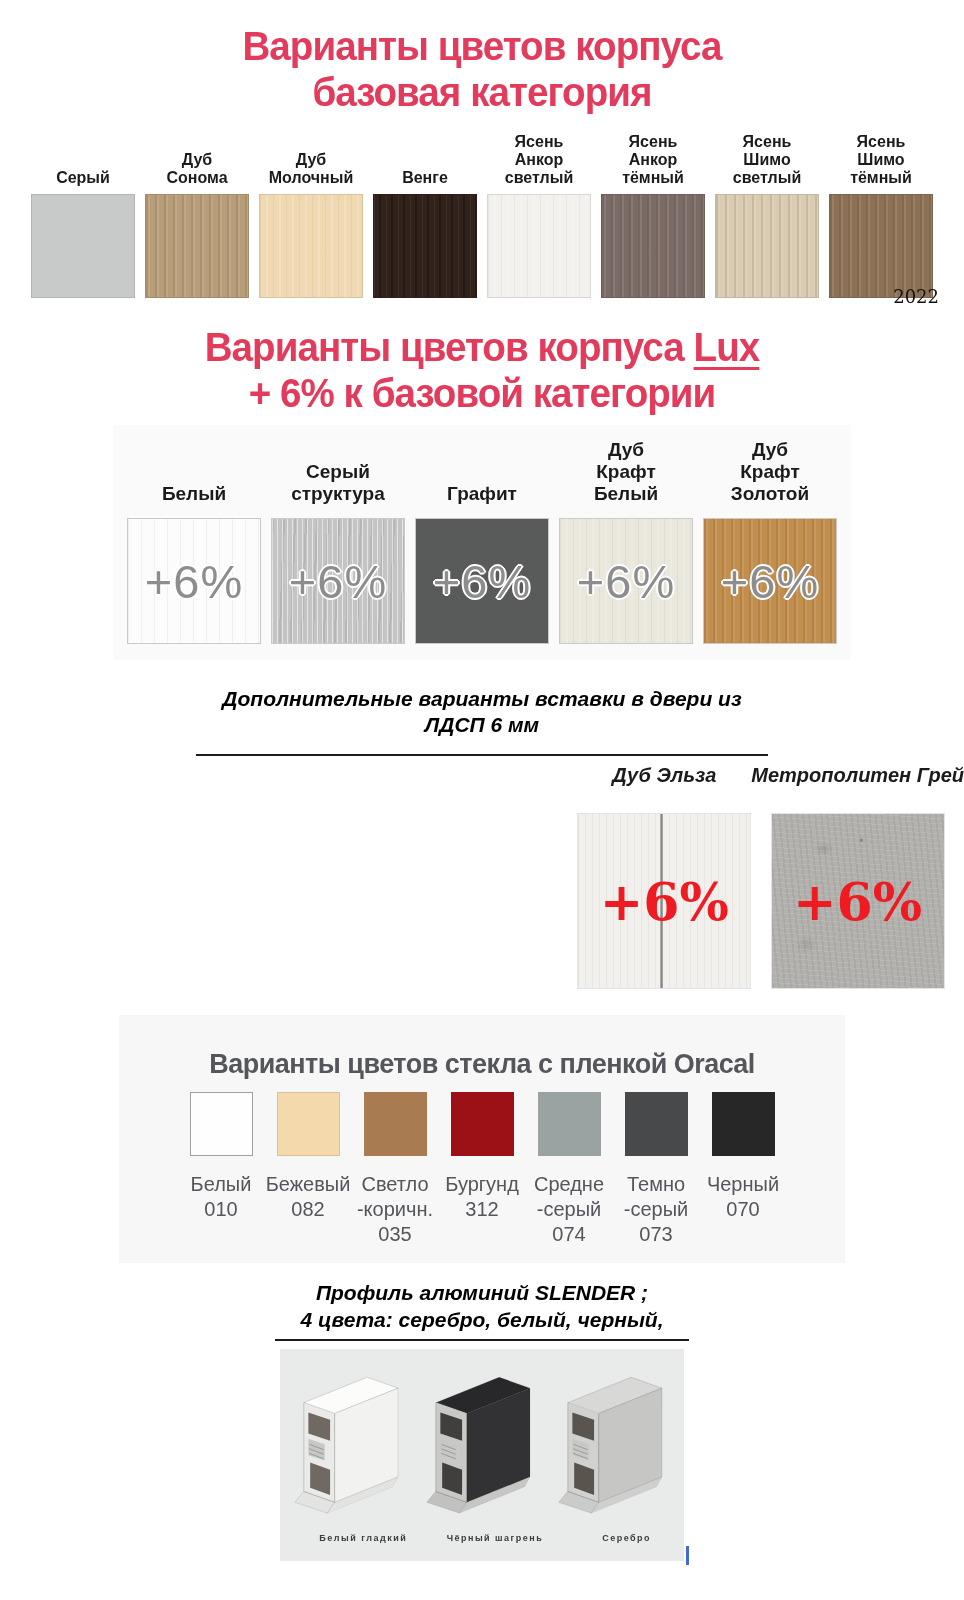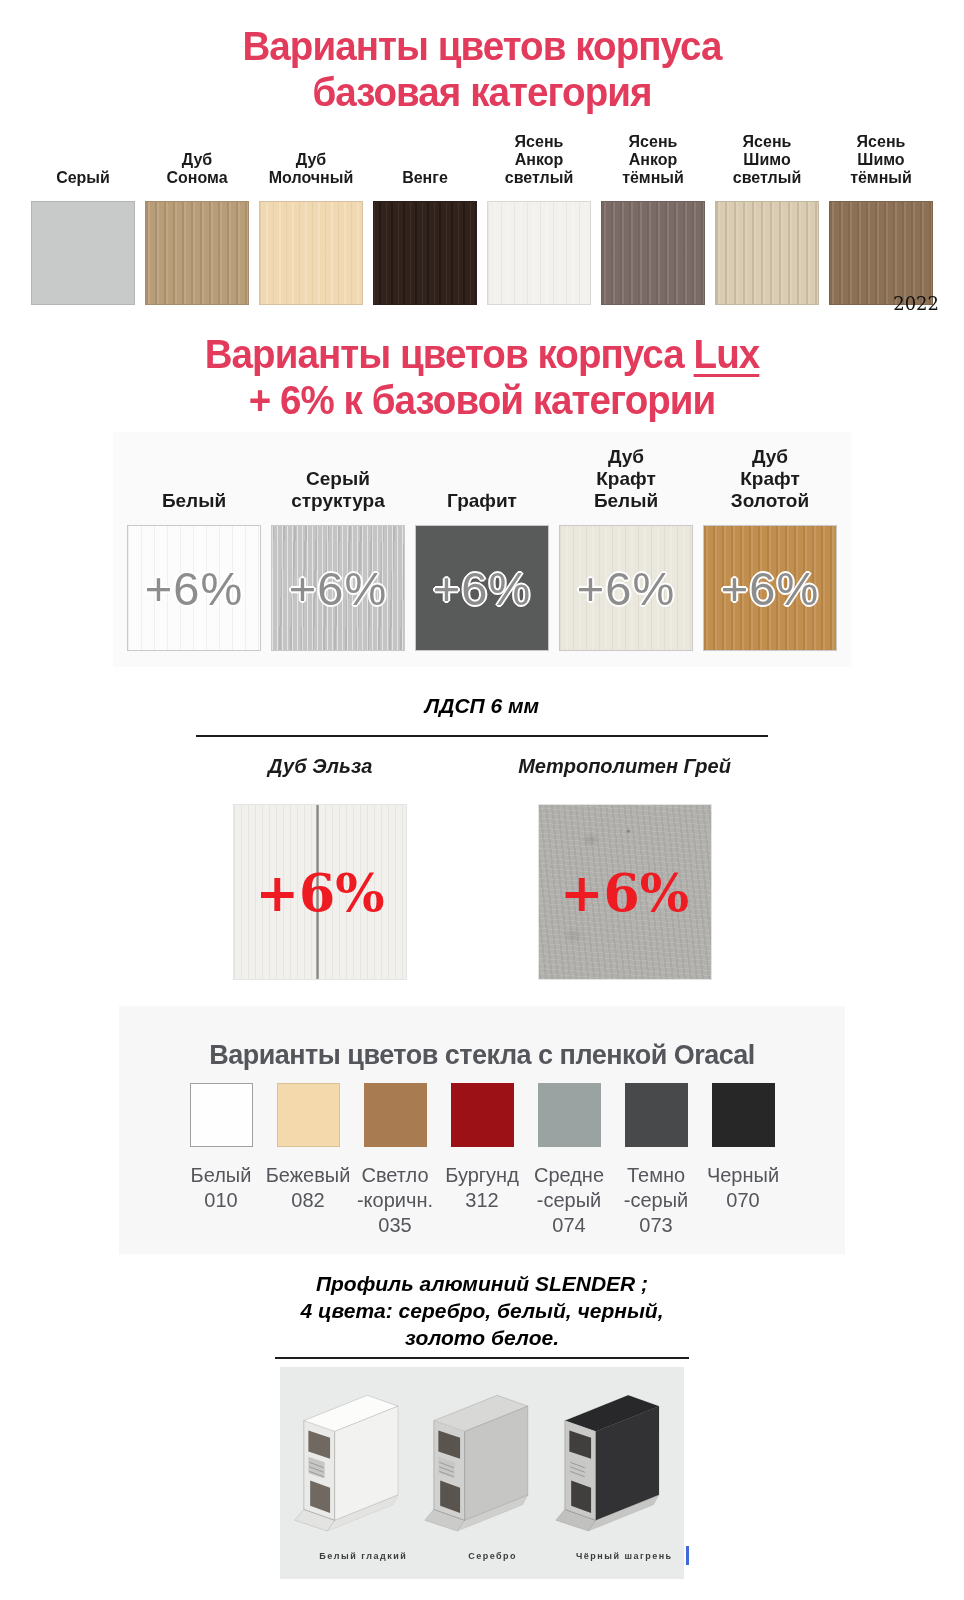--- a/index.html
+++ b/index.html
@@ -14,39 +14,39 @@
 
   
   .sw-col{display:flex;flex-direction:column;align-items:center;justify-content:flex-end;}
   .sw-label{white-space:pre-line;text-align:center;color:#1b1b1b;font-weight:700;}
   .tile{position:relative;box-sizing:border-box;overflow:hidden;}
   .tile::after{content:"";position:absolute;inset:0;pointer-events:none;}
 
   
   .base-wrap{position:relative;width:902px;margin:16px auto 0;}
   .base-row{display:flex;gap:10px;justify-content:center;align-items:flex-end;}
-  .base-row .sw-label{font-size:16px;line-height:18px;min-height:56px;display:flex;flex-direction:column;justify-content:flex-end;margin-bottom:14px;}
+  .base-row .sw-label{font-size:16px;line-height:18px;min-height:56px;display:flex;flex-direction:column;justify-content:flex-end;margin-bottom:7px;}
   .tile-base{width:104px;height:104px;border:1px solid rgba(0,0,0,.10);}
   .year{position:absolute;right:-6px;bottom:-9px;font-family:"DejaVu Serif",serif;font-size:18px;color:#111;}
 
   
   .lux-heading{margin-top:26px;}
   .lux-panel{width:738px;margin:2px auto 0;background:#fafafa;padding:10px 14px 16px;box-sizing:border-box;}
   .lux-row{display:flex;gap:10px;justify-content:center;align-items:flex-end;}
   .lux-row .sw-label{font-size:19px;line-height:22px;min-height:70px;display:flex;flex-direction:column;justify-content:flex-end;margin-bottom:13px;}
   .tile-lux{width:134px;height:126px;border:1px solid #c9c9c9;}
   .pct-gray{position:absolute;inset:0;display:flex;align-items:center;justify-content:center;font-size:47px;font-weight:500;color:#8d8d8d;letter-spacing:1px;z-index:2;
     text-shadow:-2px 0 0 #fff,2px 0 0 #fff,0 -2px 0 #fff,0 2px 0 #fff,-1px -1px 0 #fff,1px 1px 0 #fff,-1px 1px 0 #fff,1px -1px 0 #fff;}
 
   
   .ldsp-title{margin-top:26px;text-align:center;font-weight:700;font-style:italic;font-size:21px;line-height:26px;color:#000;}
   .ldsp-title span{display:block;}
   .rule{border:0;border-top:2px solid #1c1c1c;margin:16px auto 0;}
   .rule-ldsp{width:572px;}
-  .ldsp-row{display:flex;justify-content:center;gap:111px;margin-top:18px;align-items:flex-end;}
+  .ldsp-row{display:flex;justify-content:flex-end;margin-top:8px;align-items:flex-end;}
   .ldsp-row .sw-label{font-size:20px;font-style:italic;margin-bottom:26px;}
   .tile-ldsp{width:174px;height:176px;border:1px solid #e4e4e4;}
   .pct-red{position:absolute;inset:0;display:flex;align-items:center;justify-content:center;font-family:"DejaVu Serif",serif;font-weight:700;font-size:52px;color:#ee1b22;z-index:2;}
 
   
   .oracal-panel{width:726px;margin:26px auto 0;background:#f7f7f7;padding:14px 14px 16px;box-sizing:border-box;}
   .oracal-title{text-align:center;font-size:27px;font-weight:700;color:#54565b;letter-spacing:-0.5px;margin-top:20px;}
   .oracal-row{display:flex;justify-content:center;margin-top:12px;}
   .oracal-col{width:87px;display:flex;flex-direction:column;align-items:center;}
   .tile-oracal{width:63px;height:64px;}
@@ -175,20 +175,21 @@
 Крафт
 Золотой</div>
           <div class="tile tile-lux tx-wood" style="background: rgb(194, 142, 77);">
             <span class="pct-gray">+6%</span>
           </div>
         </div>
       </div>
   </div>
 
   <div class="ldsp-title">
+      <span>Дополнительные варианты вставки в двери из</span>
       <span>ЛДСП 6 мм</span>
     </div>
   <hr class="rule rule-ldsp">
 
   <div class="ldsp-row" id="ldsp-row">
       <div class="sw-col">
         <div class="sw-label">Дуб Эльза</div>
         <div class="tile tile-ldsp tx-crack" style="background: rgb(241, 240, 237);">
           <span class="pct-red">+6%</span>
         </div>
@@ -241,21 +242,20 @@
           <div class="tile tile-oracal tx-flat" style="background: rgb(39, 39, 39);"></div>
           <div class="oracal-label">Черный
 070</div>
         </div>
       </div>
   </div>
 
   <div class="slender-title">
       <span>Профиль алюминий SLENDER ;</span>
       <span>4 цвета: серебро, белый, черный,</span>
-      <span>золото белое.</span>
     </div>
   <hr class="rule rule-slender">
 
   <div class="profile-panel" id="profile-panel">
       <div class="profile-col">
         <svg viewBox="0 0 130 190" width="118" height="172" style="--top: #fcfcfa; --face: #f2f2f0; --sec: #eaeae8; --cav: #6f6962; --base: #e3e3e1;">
     <polygon points="14,144 48,156 40,168 4,156" fill="var(--base)" stroke="rgba(0,0,0,.12)" stroke-width="1"></polygon>
     <polygon points="40,168 48,156 118,128 112,139" fill="var(--base)" opacity="0.85" stroke="rgba(0,0,0,.08)" stroke-width="1"></polygon>
     <polygon points="14,46 84,18 118,30 48,58" fill="var(--top)" stroke="rgba(0,0,0,.15)" stroke-width="1"></polygon>
     <polygon points="48,58 118,30 118,128 48,156" fill="var(--face)" stroke="rgba(0,0,0,.12)" stroke-width="1"></polygon>
@@ -264,49 +264,49 @@
     <polygon points="19,86 37,92 37,110 19,104" fill="#c7c7c5"></polygon>
     <line x1="20" y1="92" x2="36" y2="98" stroke="rgba(0,0,0,.25)" stroke-width="1"></line>
     <line x1="20" y1="97" x2="36" y2="103" stroke="rgba(0,0,0,.25)" stroke-width="1"></line>
     <line x1="20" y1="102" x2="36" y2="108" stroke="rgba(0,0,0,.25)" stroke-width="1"></line>
     <polygon points="21,112 43,120 43,148 21,140" fill="var(--cav)"></polygon>
     <line x1="14" y1="46" x2="48" y2="58" stroke="rgba(255,255,255,.5)" stroke-width="1"></line>
   </svg>
         <div class="profile-label">Белый гладкий</div>
       </div>
       <div class="profile-col">
+        <svg viewBox="0 0 130 190" width="118" height="172" style="--top: #28282a; --face: #323234; --sec: #c9c9c7; --cav: #403f3d; --base: #c1c1bf;">
+    <polygon points="14,144 48,156 40,168 4,156" fill="var(--base)" stroke="rgba(0,0,0,.12)" stroke-width="1"></polygon>
+    <polygon points="40,168 48,156 118,128 112,139" fill="var(--base)" opacity="0.85" stroke="rgba(0,0,0,.08)" stroke-width="1"></polygon>
+    <polygon points="14,46 84,18 118,30 48,58" fill="var(--top)" stroke="rgba(0,0,0,.15)" stroke-width="1"></polygon>
+    <polygon points="48,58 118,30 118,128 48,156" fill="var(--face)" stroke="rgba(0,0,0,.12)" stroke-width="1"></polygon>
+    <polygon points="14,46 48,58 48,156 14,144" fill="var(--sec)" stroke="rgba(0,0,0,.20)" stroke-width="1"></polygon>
+    <polygon points="19,57 43,65 43,88 19,80" fill="var(--cav)"></polygon>
+    <polygon points="19,86 37,92 37,110 19,104" fill="#c7c7c5"></polygon>
+    <line x1="20" y1="92" x2="36" y2="98" stroke="rgba(0,0,0,.25)" stroke-width="1"></line>
+    <line x1="20" y1="97" x2="36" y2="103" stroke="rgba(0,0,0,.25)" stroke-width="1"></line>
+    <line x1="20" y1="102" x2="36" y2="108" stroke="rgba(0,0,0,.25)" stroke-width="1"></line>
+    <polygon points="21,112 43,120 43,148 21,140" fill="var(--cav)"></polygon>
+    <line x1="14" y1="46" x2="48" y2="58" stroke="rgba(255,255,255,.5)" stroke-width="1"></line>
+  </svg>
+        <div class="profile-label">Чёрный шагрень</div>
+      </div>
+      <div class="profile-col">
         <svg viewBox="0 0 130 190" width="118" height="172" style="--top: #d8d8d6; --face: #c6c7c5; --sec: #d1d1cf; --cav: #5a544e; --base: #cbcbc9;">
     <polygon points="14,144 48,156 40,168 4,156" fill="var(--base)" stroke="rgba(0,0,0,.12)" stroke-width="1"></polygon>
     <polygon points="40,168 48,156 118,128 112,139" fill="var(--base)" opacity="0.85" stroke="rgba(0,0,0,.08)" stroke-width="1"></polygon>
     <polygon points="14,46 84,18 118,30 48,58" fill="var(--top)" stroke="rgba(0,0,0,.15)" stroke-width="1"></polygon>
     <polygon points="48,58 118,30 118,128 48,156" fill="var(--face)" stroke="rgba(0,0,0,.12)" stroke-width="1"></polygon>
     <polygon points="14,46 48,58 48,156 14,144" fill="var(--sec)" stroke="rgba(0,0,0,.20)" stroke-width="1"></polygon>
     <polygon points="19,57 43,65 43,88 19,80" fill="var(--cav)"></polygon>
     <polygon points="19,86 37,92 37,110 19,104" fill="#c7c7c5"></polygon>
     <line x1="20" y1="92" x2="36" y2="98" stroke="rgba(0,0,0,.25)" stroke-width="1"></line>
     <line x1="20" y1="97" x2="36" y2="103" stroke="rgba(0,0,0,.25)" stroke-width="1"></line>
     <line x1="20" y1="102" x2="36" y2="108" stroke="rgba(0,0,0,.25)" stroke-width="1"></line>
     <polygon points="21,112 43,120 43,148 21,140" fill="var(--cav)"></polygon>
     <line x1="14" y1="46" x2="48" y2="58" stroke="rgba(255,255,255,.5)" stroke-width="1"></line>
   </svg>
         <div class="profile-label">Серебро</div>
       </div>
-      <div class="profile-col">
-        <svg viewBox="0 0 130 190" width="118" height="172" style="--top: #28282a; --face: #323234; --sec: #c9c9c7; --cav: #403f3d; --base: #c1c1bf;">
-    <polygon points="14,144 48,156 40,168 4,156" fill="var(--base)" stroke="rgba(0,0,0,.12)" stroke-width="1"></polygon>
-    <polygon points="40,168 48,156 118,128 112,139" fill="var(--base)" opacity="0.85" stroke="rgba(0,0,0,.08)" stroke-width="1"></polygon>
-    <polygon points="14,46 84,18 118,30 48,58" fill="var(--top)" stroke="rgba(0,0,0,.15)" stroke-width="1"></polygon>
-    <polygon points="48,58 118,30 118,128 48,156" fill="var(--face)" stroke="rgba(0,0,0,.12)" stroke-width="1"></polygon>
-    <polygon points="14,46 48,58 48,156 14,144" fill="var(--sec)" stroke="rgba(0,0,0,.20)" stroke-width="1"></polygon>
-    <polygon points="19,57 43,65 43,88 19,80" fill="var(--cav)"></polygon>
-    <polygon points="19,86 37,92 37,110 19,104" fill="#c7c7c5"></polygon>
-    <line x1="20" y1="92" x2="36" y2="98" stroke="rgba(0,0,0,.25)" stroke-width="1"></line>
-    <line x1="20" y1="97" x2="36" y2="103" stroke="rgba(0,0,0,.25)" stroke-width="1"></line>
-    <line x1="20" y1="102" x2="36" y2="108" stroke="rgba(0,0,0,.25)" stroke-width="1"></line>
-    <polygon points="21,112 43,120 43,148 21,140" fill="var(--cav)"></polygon>
-    <line x1="14" y1="46" x2="48" y2="58" stroke="rgba(255,255,255,.5)" stroke-width="1"></line>
-  </svg>
-        <div class="profile-label">Чёрный шагрень</div>
-      </div>
     </div>
 
   <div class="caret"></div>
 </div>
 
 </body></html>

